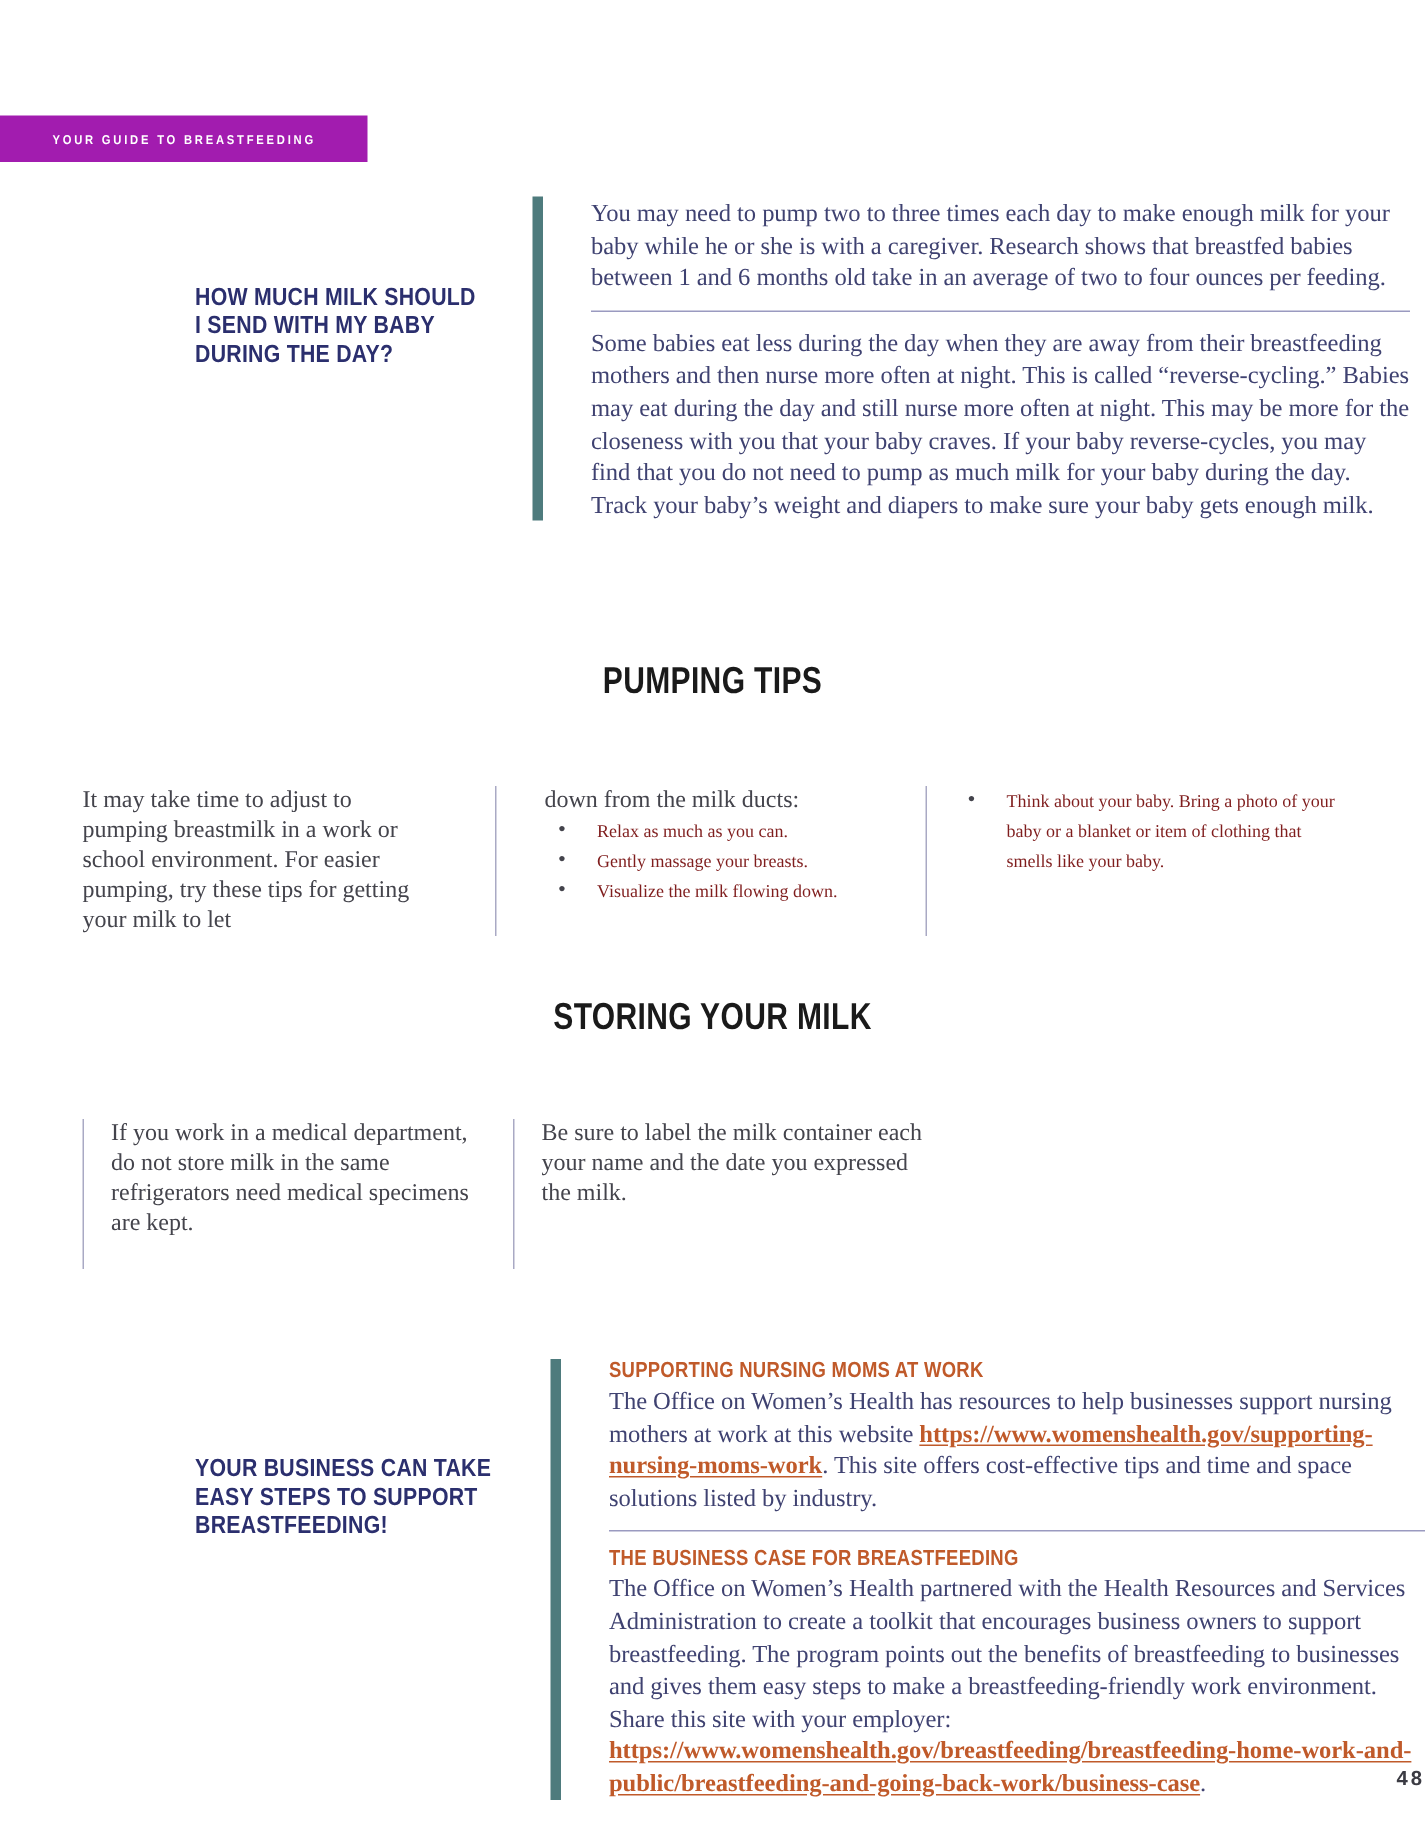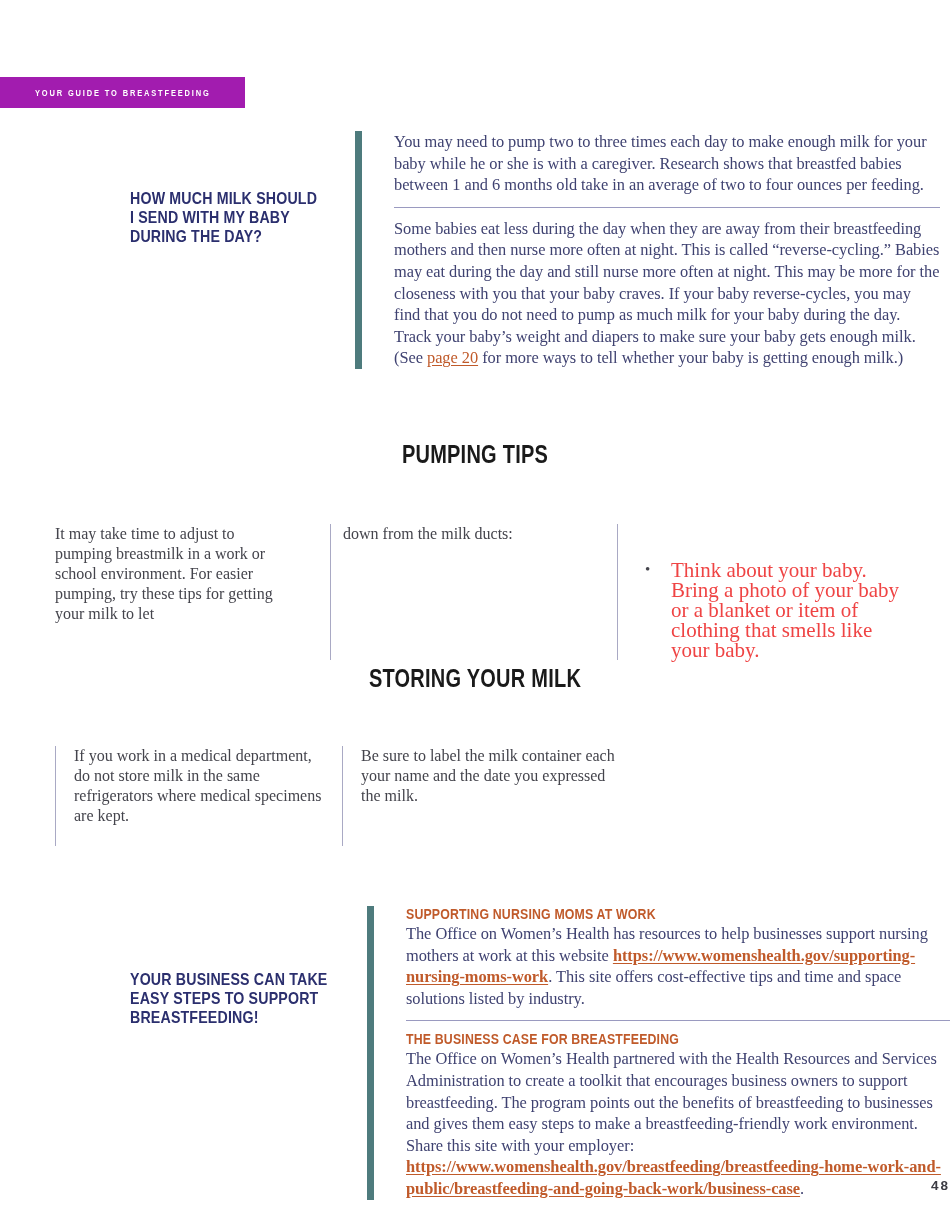--- a/index.html
+++ b/index.html
@@ -133,26 +133,25 @@
     font-size: 16px;
     line-height: 20px;
     color: #44444c;
   }
   ul.tips {
     margin: 0;
     padding: 0;
     list-style: none;
   }
   ul.tips li {
-    font-size: 21px;
+    font-size: 12px;
     line-height: 20px;
-    color: #ef4444;
+    color: #7f1d1d;
     position: relative;
     padding-left: 35px;
-    margin-top: 36px;
   }
   ul.tips li::before {
     content: "\2022";
     position: absolute;
     left: 9px;
     top: -1px;
     font-size: 15px;
     color: #44444c;
   }
 
@@ -180,45 +179,49 @@
   <div>I SEND WITH MY BABY</div>
   <div>DURING THE DAY?</div>
 </div>
 
 <div class="callout" style="left:327px; top:131px; width:585px;padding-left:28px;">
   <div class="callout-bar"></div>
   <div class="callout-body">
     <p>You may need to pump two to three times each day to make enough milk for your baby while he or she is with a caregiver. Research shows that breastfed babies between 1 and 6 months old take in an average of two to four ounces per feeding.</p>
     <div class="rule"></div>
     <p>Some babies eat less during the day when they are away from their breastfeeding mothers and then nurse more often at night. This is called “reverse-cycling.” Babies may eat during the day and still nurse more often at night. This may be more for the closeness with you that your baby craves. If your baby reverse-cycles, you may find that you do not need to pump as much milk for your baby during the day. Track your baby’s weight and diapers to make sure your baby gets enough milk.</p>
-    <p><span>(See </span><a class="link" href="#">page 20</a><span> for more ways to tell whether your baby is getting enough milk.)</span></p>
   </div>
 </div>
 
 <div class="section-heading" style="top:440px;">PUMPING TIPS</div>
 
 <div class="cols" style="left:55px; top:524px; width:845px;">
   <div class="col" style="width:275px; padding-right:35px; min-height:95px;">
     <p>It may take time to adjust to pumping breastmilk in a work or school environment. For easier pumping, try these tips for getting your milk to let</p>
   </div>
-  <div class="col col-divider" style="width:287px; padding-left:12px; padding-right:20px; min-height:95px;">
+  <div class="col col-divider" style="width:287px; padding-left:32px; padding-right:20px; min-height:95px;">
     <p>down from the milk ducts:</p>
+    <ul class="tips">
+      <li>Relax as much as you can.</li>
+      <li>Gently massage your breasts.</li>
+      <li>Visualize the milk flowing down.</li>
+    </ul>
   </div>
   <div class="col col-divider" style="width:283px; padding-left:18px; min-height:95px;">
     <ul class="tips">
       <li>Think about your baby. Bring a photo of your baby or a blanket or item of clothing that smells like your baby.</li>
     </ul>
   </div>
 </div>
 
 <div class="section-heading" style="top:664px;">STORING YOUR MILK</div>
 
 <div class="cols" style="left:55px; top:746px; width:845px;">
   <div class="col col-divider" style="width:287px; padding-left:18px; padding-right:20px; min-height:100px;">
-    <p>If you work in a medical department, do not store milk in the same refrigerators where medical specimens are kept.</p>
+    <p>If you work in a medical department, do not store milk in the same refrigerators need medical specimens are kept.</p>
   </div>
   <div class="col col-divider" style="width:283px; padding-left:18px; min-height:100px;">
     <p>Be sure to label the milk container each your name and the date you expressed the milk.</p>
   </div>
 </div>
 
 <div class="side-heading" style="left:130px; top:970px; width:265px;">
   <div>YOUR BUSINESS CAN TAKE</div>
   <div>EASY STEPS TO SUPPORT</div>
   <div>BREASTFEEDING!</div>

